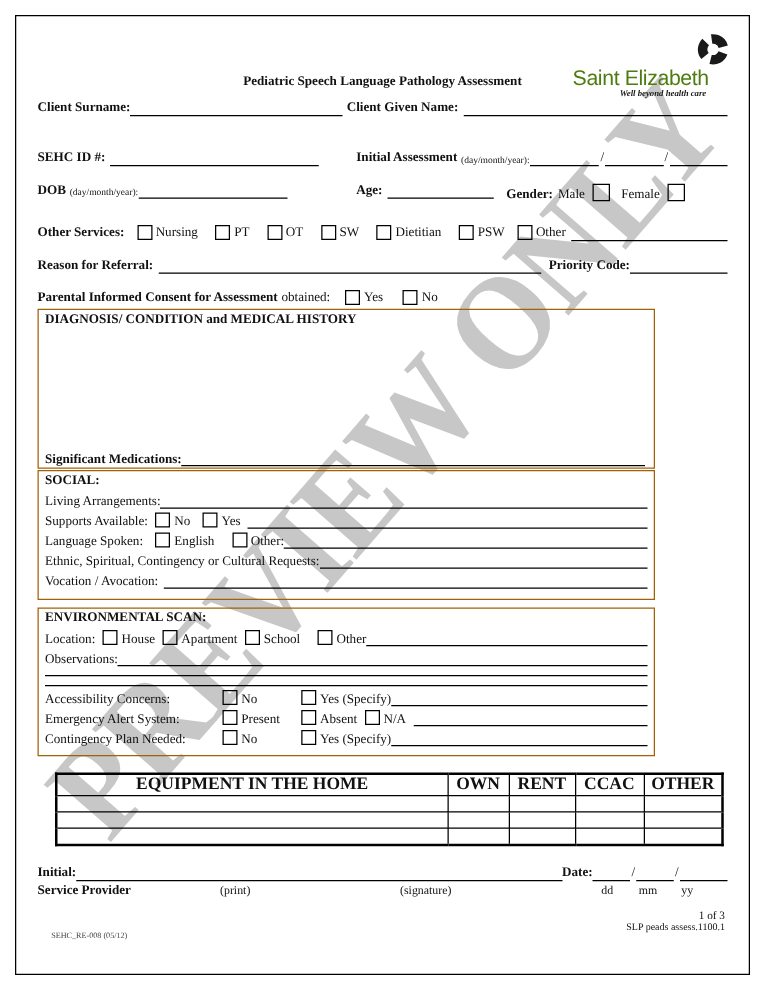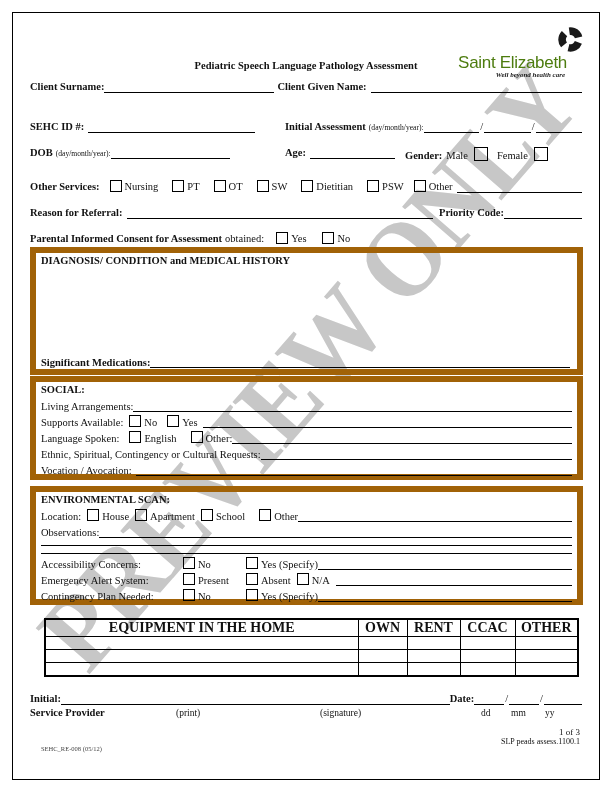--- a/index.html
+++ b/index.html
@@ -9,21 +9,21 @@
   .wm{position:absolute;left:308px;top:368px;transform:translate(-50%,-50%) rotate(-49deg) scaleX(.92);
       font-size:108px;font-weight:bold;color:#c7c7c7;white-space:nowrap;z-index:0;letter-spacing:-2px;
       font-family:"Liberation Serif",serif;}
   .row{position:absolute;display:flex;align-items:flex-end;font-size:10.5px;line-height:1.15;z-index:2;}
   .b{font-weight:bold;}
   .sm{font-size:7.6px;}
   .ul{display:inline-block;border-bottom:1px solid #000;height:11px;flex:none;}
   .grow{flex:1 1 auto;}
   .cb{display:inline-block;width:10px;height:10px;border:1px solid #000;flex:none;margin:0 3px 1px 0;background:transparent;}
   .ml6{margin-left:6px;}.ml10{margin-left:10px;}.ml14{margin-left:14px;}.ml4{margin-left:4px;}
-  .box{position:absolute;left:30px;width:553px;border:6px solid #a16207;z-index:2;box-sizing:border-box;}
+  .box{position:absolute;left:30px;width:494px;border:1px solid #a16207;z-index:2;box-sizing:border-box;}
   .bhead{font-weight:bold;font-size:10.5px;padding:2px 5px 0 5px;height:14px;box-sizing:border-box;}
   .bline{display:flex;align-items:flex-end;padding:0 5px;height:16px;font-size:10.5px;box-sizing:border-box;}
   .bline-s{display:flex;align-items:flex-end;padding:0 5px;height:8px;box-sizing:border-box;}
   .envlbl{width:142px;flex:none;}
   .optw{width:48px;flex:none;}
   .logo{position:absolute;right:28px;top:26px;width:140px;height:54px;z-index:2;}
   .logo-name{position:absolute;right:17px;top:27px;font-family:"Liberation Sans",sans-serif;
              font-size:17px;letter-spacing:-0.3px;color:#4d7c0f;white-space:nowrap;}
   .logo-tag{position:absolute;right:19px;top:45px;font-style:italic;font-weight:bold;font-size:7px;color:#1a1a1a;white-space:nowrap;}
   .logo-ic{position:absolute;right:0;top:0;}

